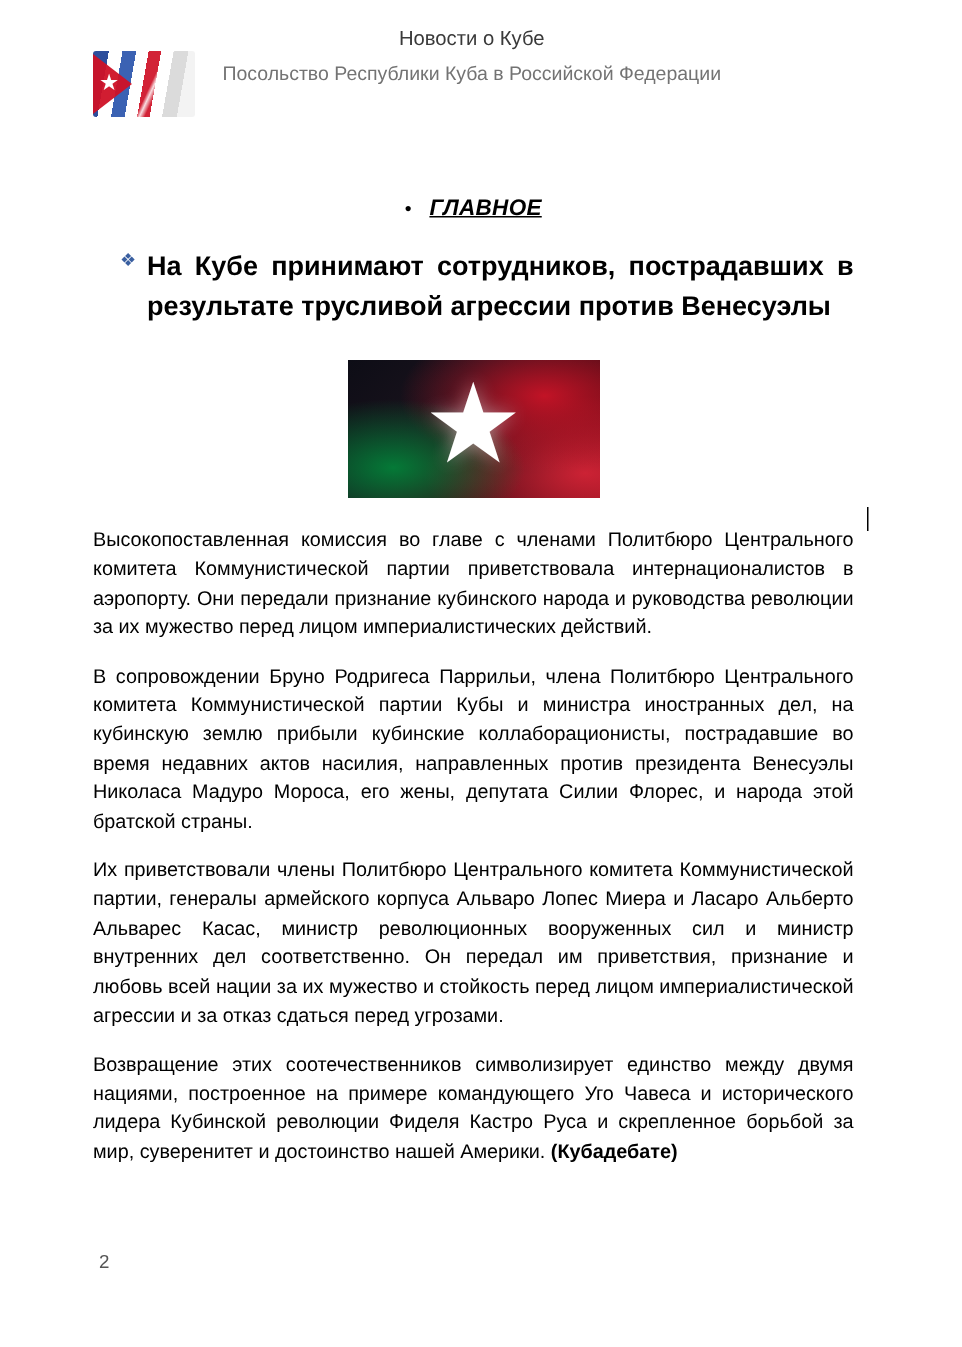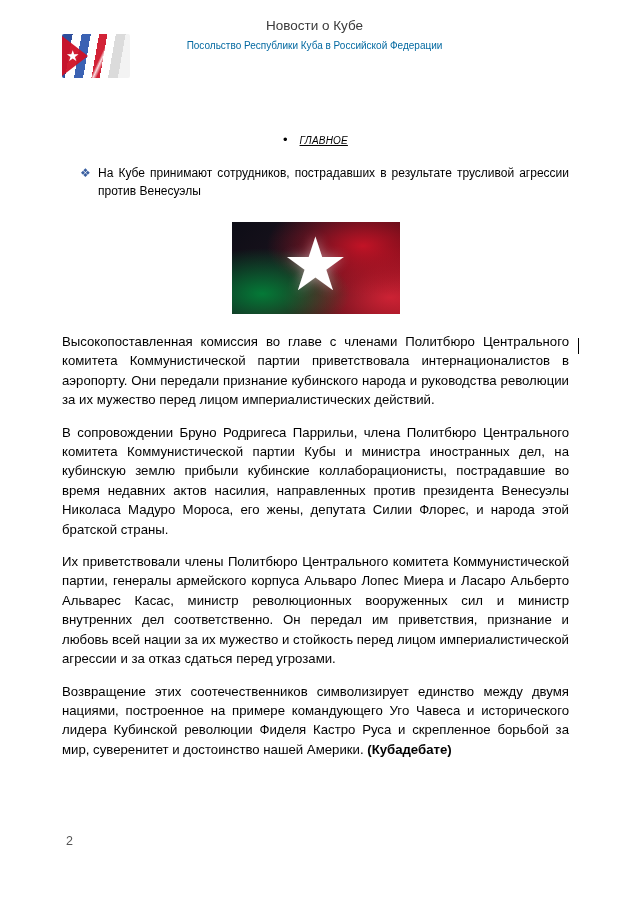--- a/index.html
+++ b/index.html
@@ -35,22 +35,22 @@
     line-height: 1.5;
   }
   .header-lines {
     position: absolute;
     left: 0;
     right: 0;
     top: 38px;
     text-align: center;
   }
   .header-line {
-    font-size: 10px;
-    color: #0369a1;
+    font-size: 13px;
+    color: #737373;
     line-height: 1.62;
     white-space: nowrap;
   }
   .flag-logo {
     position: absolute;
     left: 62px;
     top: 34px;
     width: 68px;
     height: 44px;
     overflow: hidden;
@@ -109,42 +109,42 @@
   }
   .bullet-dot {
     display: inline-block;
     width: 12px;
     text-align: left;
     font-size: 13px;
     vertical-align: middle;
   }
   .section-heading {
     display: inline-block;
-    font-weight: normal;
+    font-weight: bold;
     font-style: italic;
     text-decoration: underline;
-    font-size: 10px;
+    font-size: 15px;
     letter-spacing: 0.2px;
   }
 
   .article-title-row {
     display: flex;
     align-items: flex-start;
     margin: 14px 0 0 18px;
   }
   .diamond-bullet {
     color: #3a5fa0;
     font-size: 12px;
     line-height: 18px;
     width: 18px;
     flex: 0 0 18px;
   }
   .article-title {
-    font-weight: normal;
-    font-size: 12px;
+    font-weight: bold;
+    font-size: 18px;
     line-height: 1.5;
     text-align: justify;
     flex: 1 1 auto;
   }
 
   .figure {
     margin: 22px auto 18px auto;
     width: 168px;
     height: 92px;
     position: relative;

